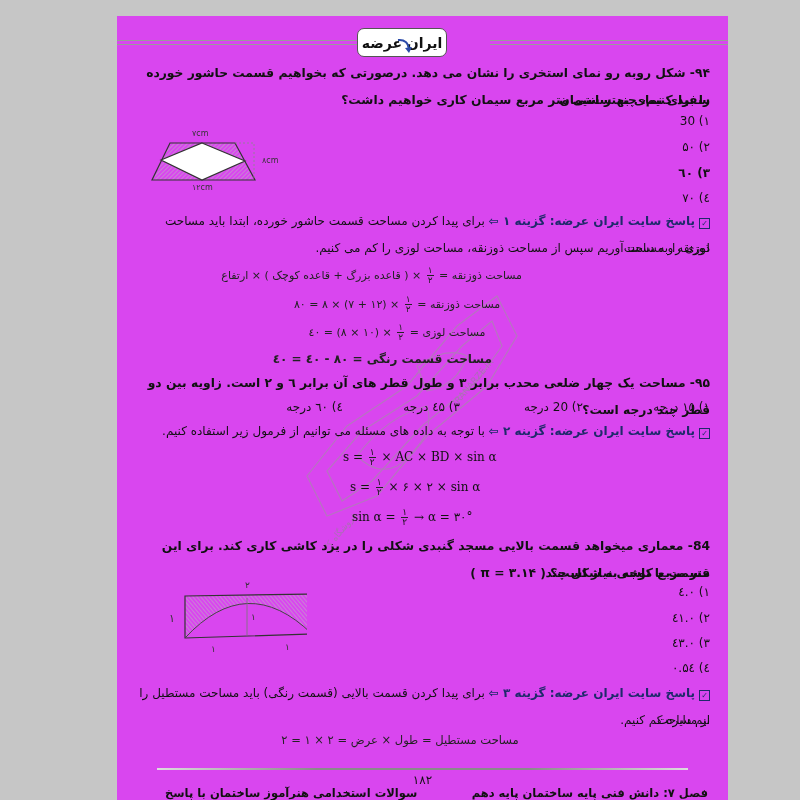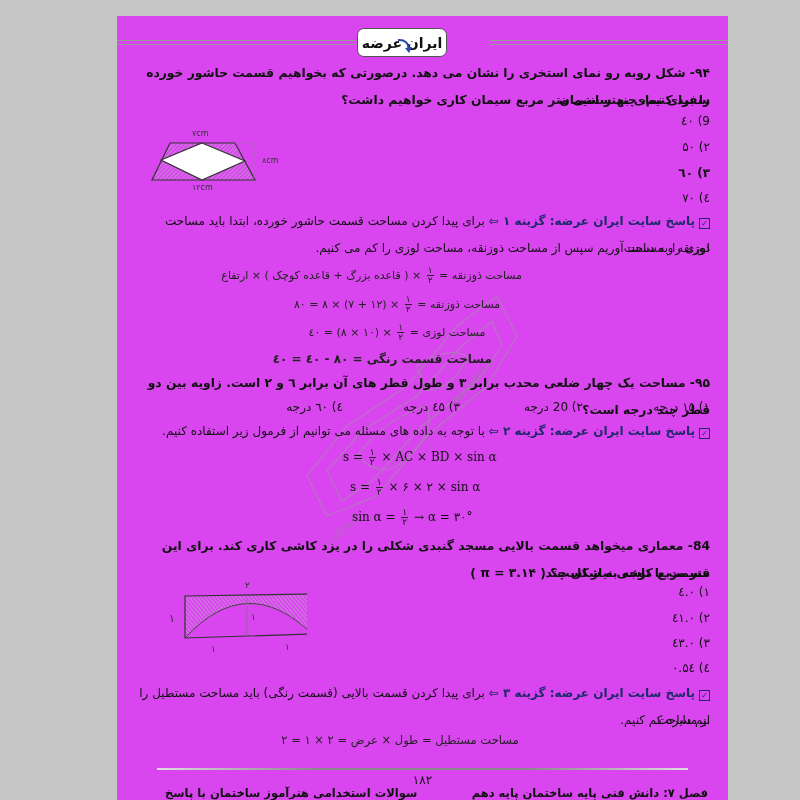--- a/index.html
+++ b/index.html
@@ -197,21 +197,21 @@
       </pattern>
     </defs>
     <polygon points="28,27 93,27 113,64 10,64" fill="url(#hatch)" stroke="#333" stroke-width="1.2"></polygon>
     <polygon points="60,27 103,45 60,64 19,44" fill="#fff" stroke="#333" stroke-width="1.2"></polygon>
     <polyline points="93,27 112,27 112,64" fill="none" stroke="#888" stroke-dasharray="2,2" stroke-width="0.8"></polyline>
     <text x="50" y="20" font-size="8" font-family="DejaVu Sans, sans-serif" fill="#333">۷cm</text>
     <text x="120" y="47" font-size="8" font-family="DejaVu Sans, sans-serif" fill="#333">۸cm</text>
     <text x="50" y="74" font-size="8" font-family="DejaVu Sans, sans-serif" fill="#333">۱۲cm</text>
   </svg>
 
-  <div class="opt" style="right:18px;top:98px;">9) ٤۰</div>
+  <div class="opt" style="right:18px;top:98px;">۱) 30</div>
   <div class="opt" style="right:18px;top:124px;">۲) ۵۰</div>
   <div class="opt" style="right:18px;top:150px;font-weight:bold;">۳) ٦۰</div>
   <div class="opt" style="right:18px;top:175px;">٤) ۷۰</div>
 
   <div class="rtl t" style="top:192px;">
     <span class="check">✓</span><span class="ans-label">پاسخ سایت ایران عرضه: گزینه ۱ ⇦</span><span> برای پیدا کردن مساحت قسمت حاشور خورده، ابتدا باید مساحت ذوزنقه و مساحت</span>
   </div>
   <div class="rtl t" style="top:219px;">لوزی را به دست آوریم سپس از مساحت ذوزنقه، مساحت لوزی را کم می کنیم.</div>
 
   <div class="eq" style="left:155px;width:250px;top:250px;">

